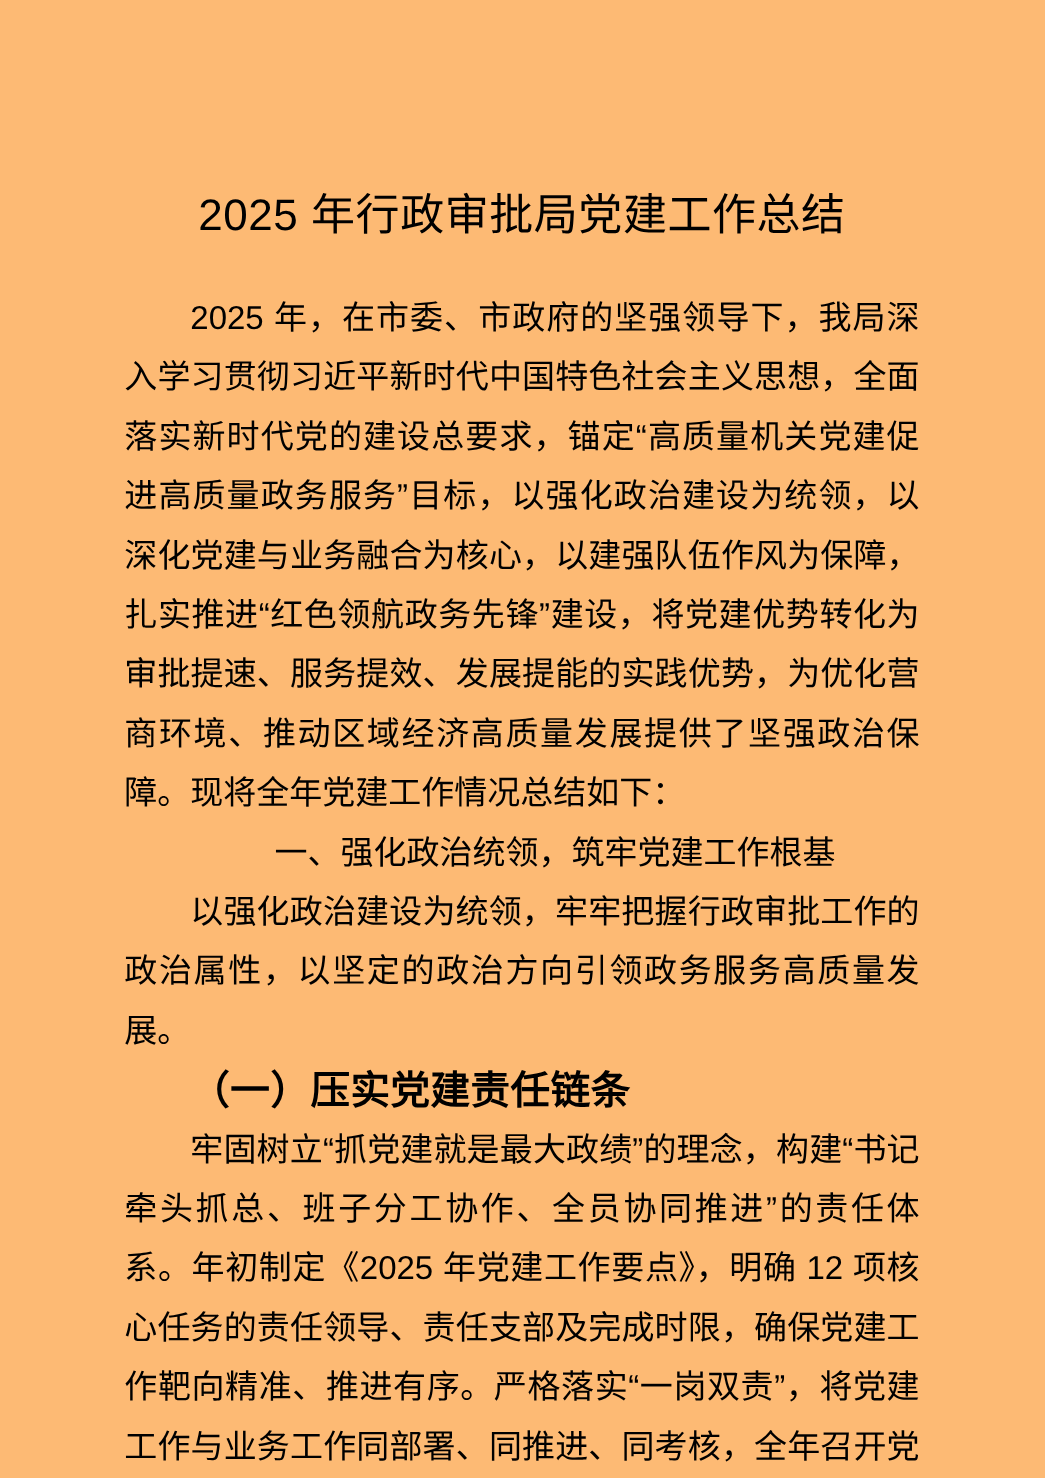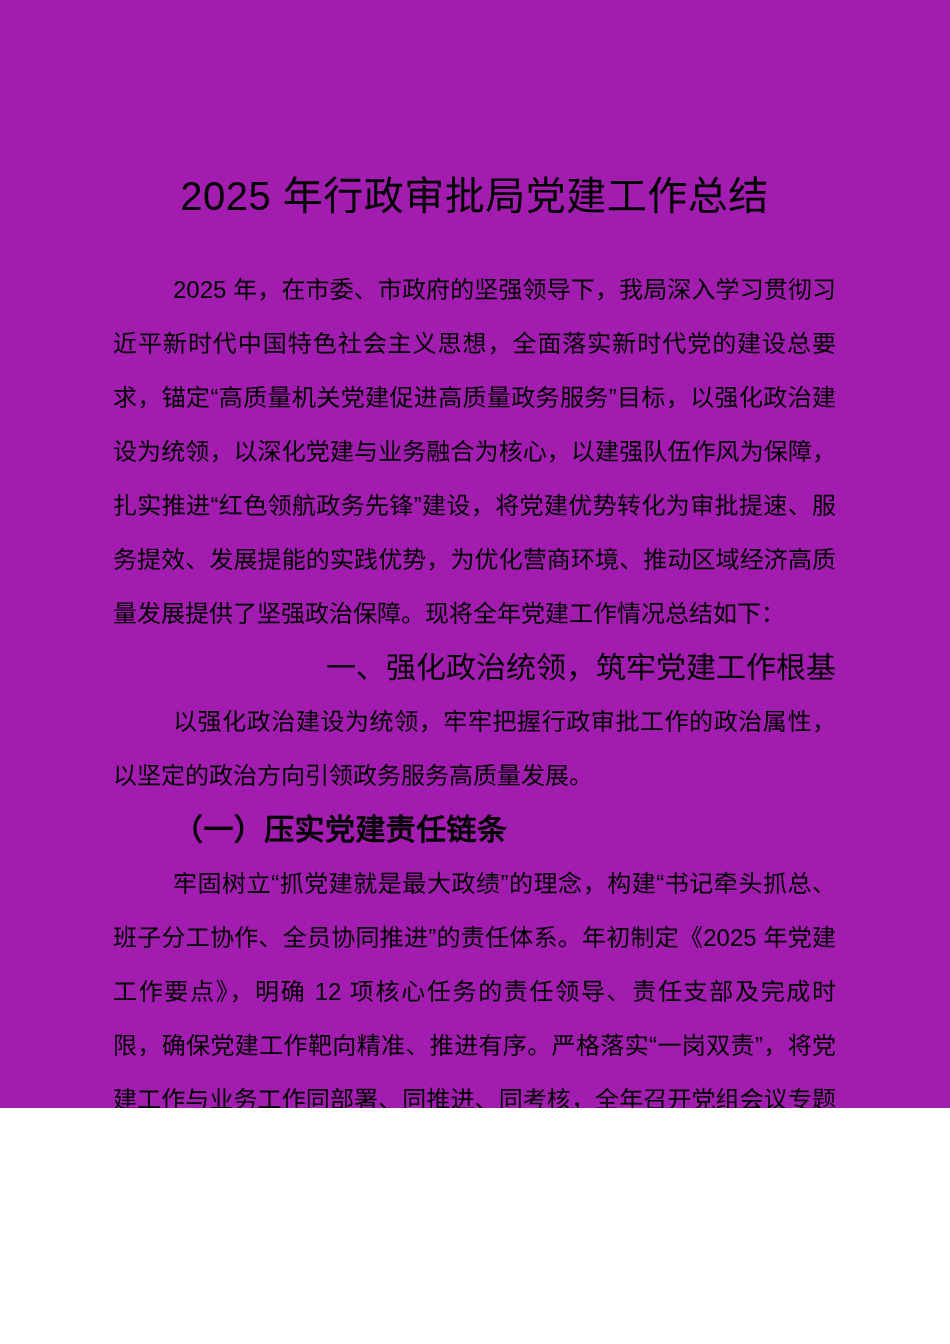--- a/index.html
+++ b/index.html
@@ -9,23 +9,23 @@
     background: #ffffff;
   }
   body {
     font-family: "Liberation Sans", "DejaVu Sans", sans-serif;
     color: #000000;
     -webkit-font-smoothing: antialiased;
   }
   .page {
     position: relative;
     width: 950px;
-    height: 1108px;
+    height: 1344px;
     margin: 0 auto;
-    background: #a21caf;
+    background: #fdba74;
     overflow: hidden;
     box-sizing: border-box;
   }
   .content {
     position: absolute;
     left: 113px;
     top: 0;
     width: 723px;
   }
   .doc-title {
@@ -33,41 +33,41 @@
     font-weight: 400;
     line-height: 1;
     text-align: center;
     letter-spacing: 0.5px;
     margin: 0;
     padding-top: 176px;
     padding-bottom: 0;
     white-space: nowrap;
   }
   .para {
-    font-size: 24px;
+    font-size: 30px;
     line-height: 54px;
     text-align: justify;
     text-justify: inter-ideograph;
     margin: 0;
     text-indent: 60px;
     letter-spacing: 0px;
   }
   .para.first-body {
     margin-top: 47px;
   }
   .heading-1 {
     font-size: 30px;
     line-height: 54px;
     font-weight: 400;
     margin: 0;
     text-indent: 60px;
-    text-align: right;
+    text-align: center;
   }
   .heading-2 {
-    font-size: 30px;
+    font-size: 36px;
     line-height: 54px;
     font-weight: 700;
     margin: 0;
     text-indent: 60px;
     text-align: left;
     letter-spacing: 0.4px;
   }
 </style>
 </head>
 <body>

